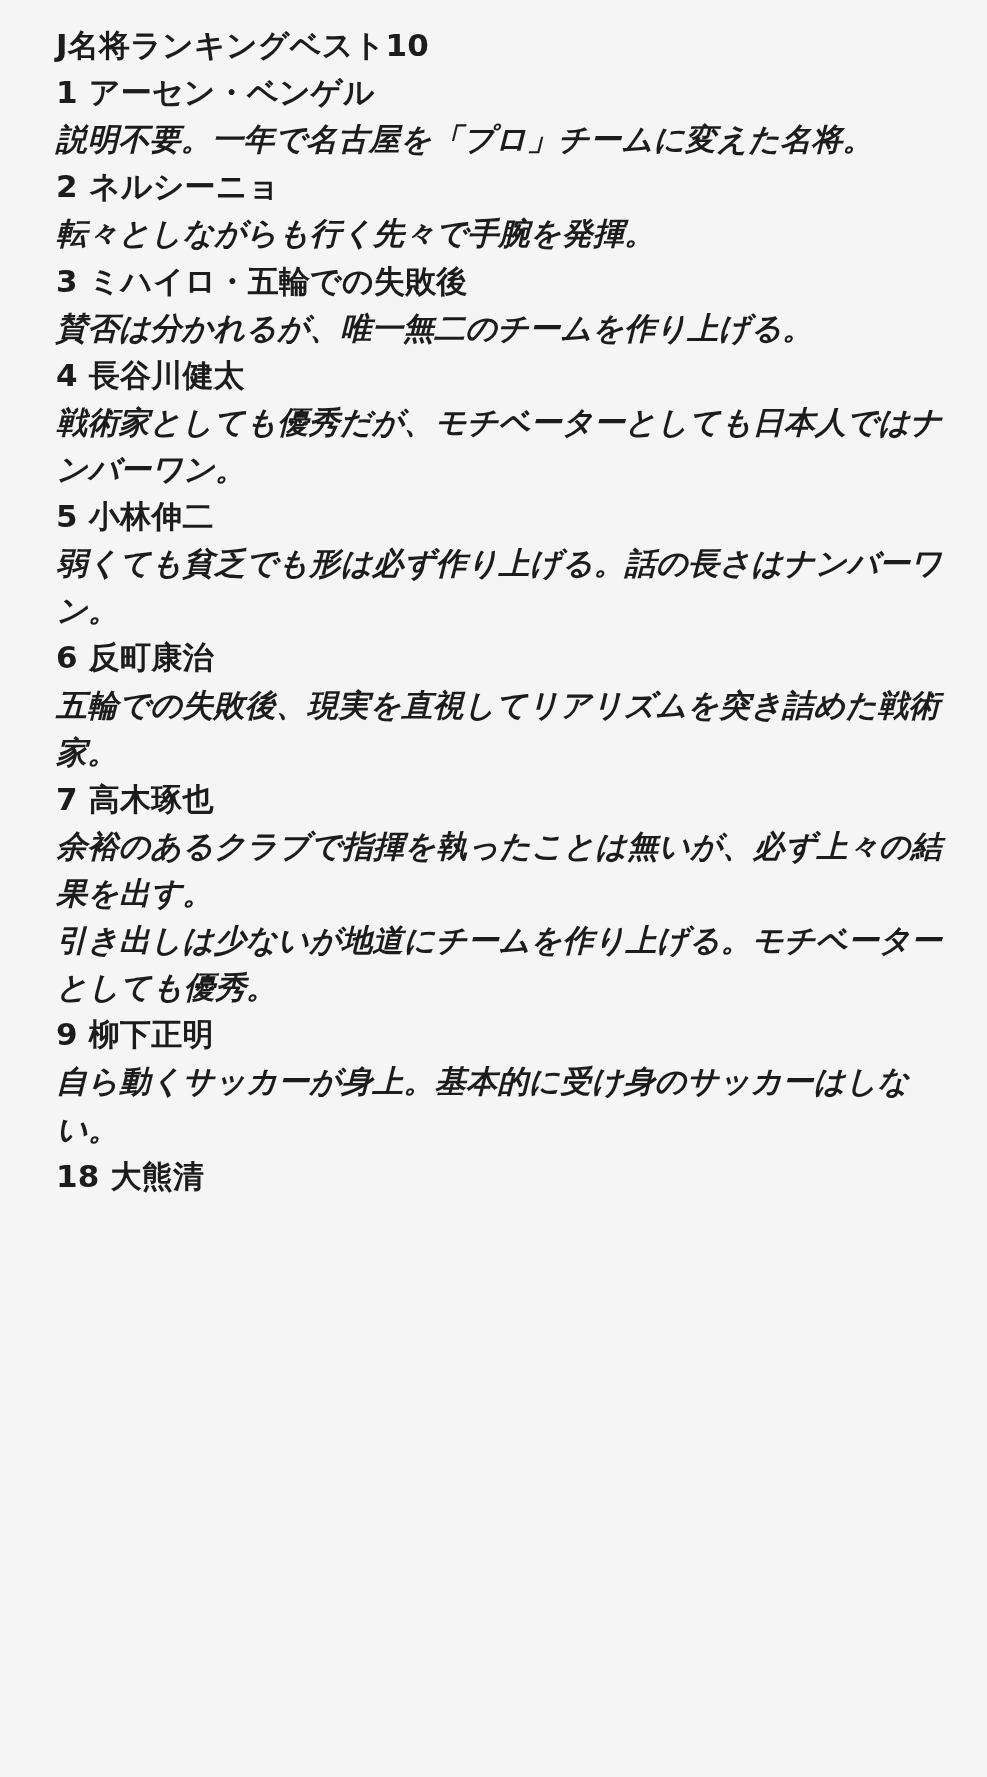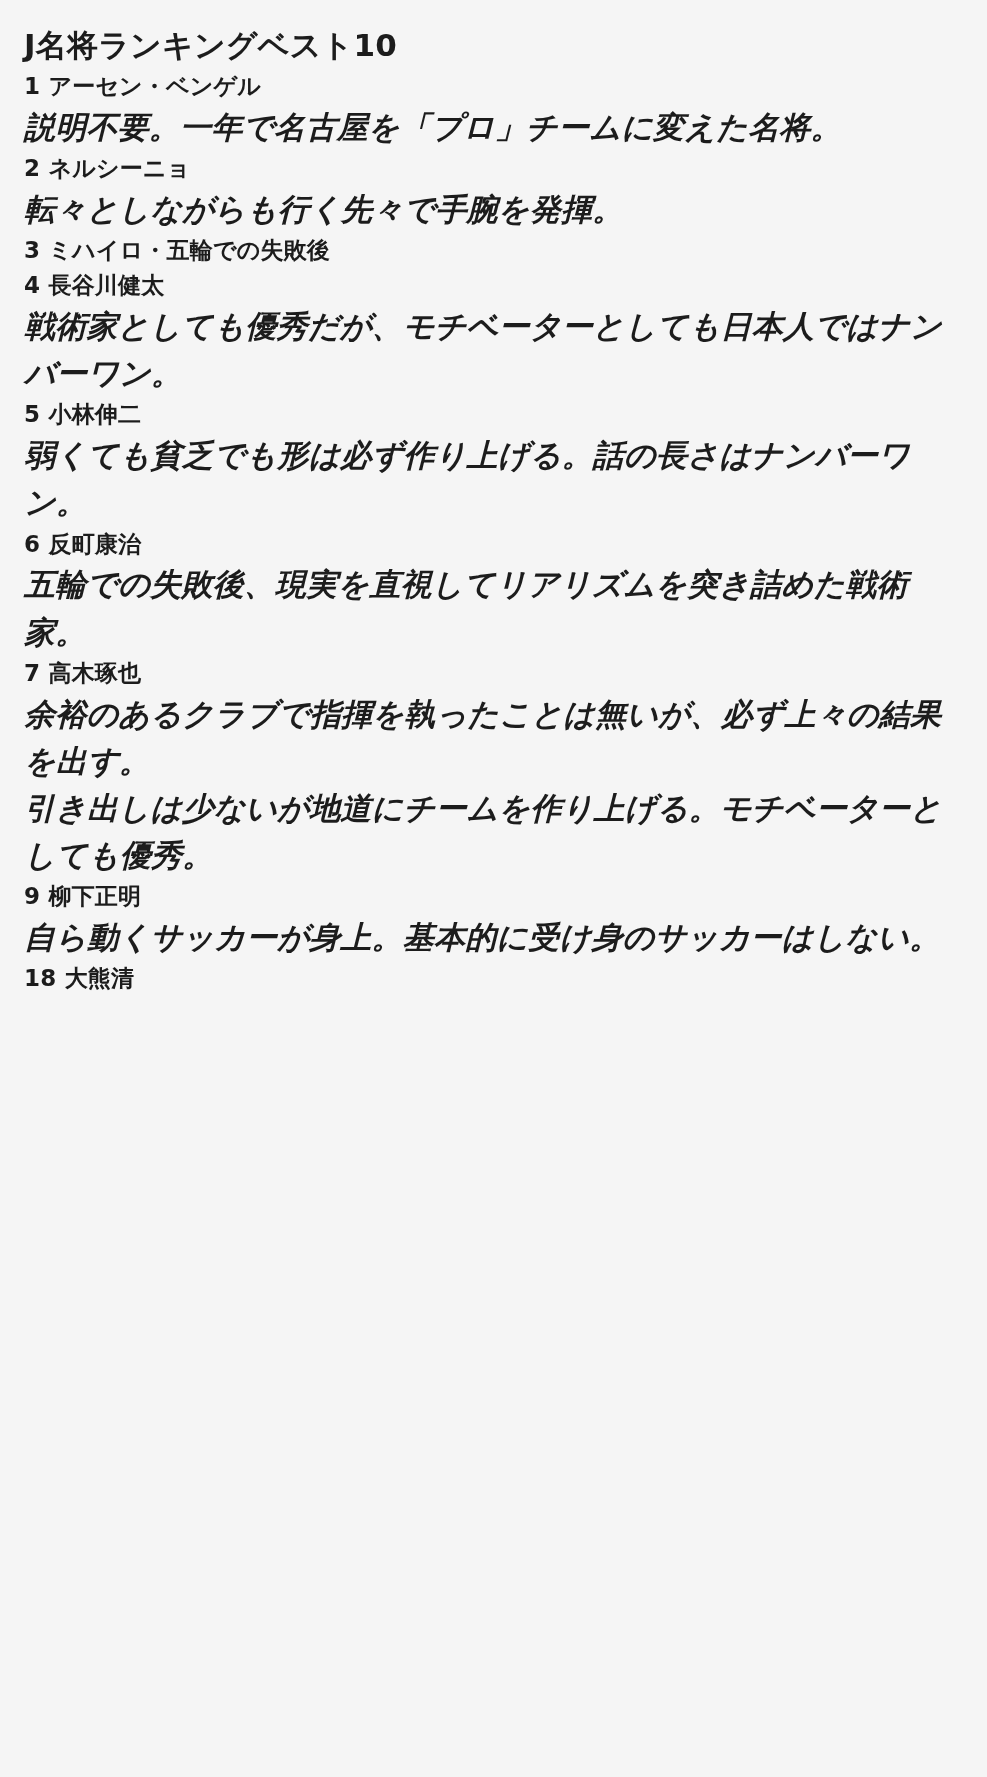--- a/index.html
+++ b/index.html
@@ -19,29 +19,30 @@
     box-sizing: border-box;
     padding: 22px 24px 24px 24px;
   }
   .line {
     font-size: 31px;
     line-height: 1.52;
     font-weight: 700;
     letter-spacing: 0.2px;
     word-break: break-all;
     white-space: pre-wrap;
+    margin-left: 32px;
   }
   .title {
     font-size: 31px;
     line-height: 1.52;
     font-weight: 700;
     letter-spacing: 0.2px;
   }
   .entry-name {
-    font-size: 23px;
+    font-size: 31px;
     line-height: 1.52;
     font-weight: 700;
   }
   .entry-desc {
     font-size: 31px;
     line-height: 1.52;
     font-weight: 700;
     font-style: italic;
   }
   .rank {
@@ -55,20 +56,21 @@
 
   <div class="title line">J名将ランキングベスト10</div>
 
   <div class="line entry-name"><span class="rank">1</span> <span>アーセン・ベンゲル</span></div>
   <div class="line entry-desc">説明不要。一年で名古屋を「プロ」チームに変えた名将。</div>
 
   <div class="line entry-name"><span class="rank">2</span> <span>ネルシーニョ</span></div>
   <div class="line entry-desc">転々としながらも行く先々で手腕を発揮。</div>
 
   <div class="line entry-name"><span class="rank">3</span> <span>ミハイロ・五輪での失敗後</span></div>
+  <div class="line entry-desc">賛否は分かれるが、唯一無二のチームを作り上げる。</div>
 
   <div class="line entry-name"><span class="rank">4</span> <span>長谷川健太</span></div>
   <div class="line entry-desc">戦術家としても優秀だが、モチベーターとしても日本人ではナンバーワン。</div>
 
   <div class="line entry-name"><span class="rank">5</span> <span>小林伸二</span></div>
   <div class="line entry-desc">弱くても貧乏でも形は必ず作り上げる。話の長さはナンバーワン。</div>
 
   <div class="line entry-name"><span class="rank">6</span> <span>反町康治</span></div>
   <div class="line entry-desc">五輪での失敗後、現実を直視してリアリズムを突き詰めた戦術家。</div>
 

